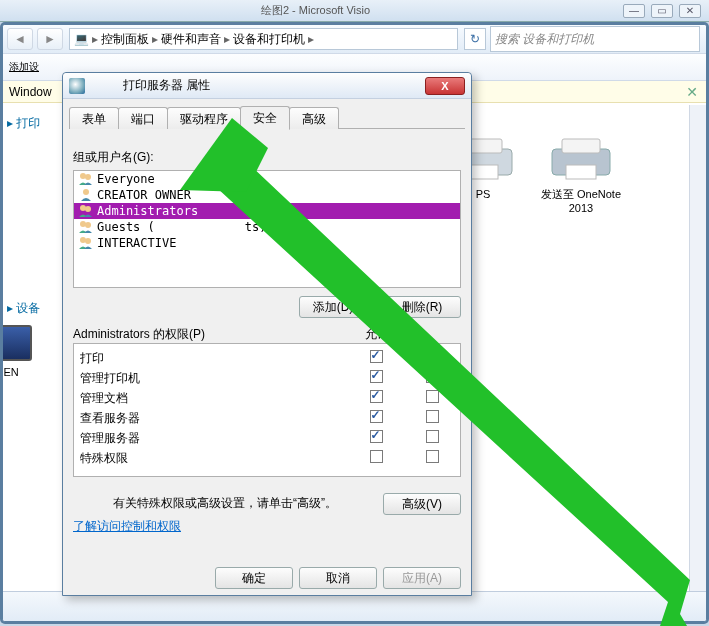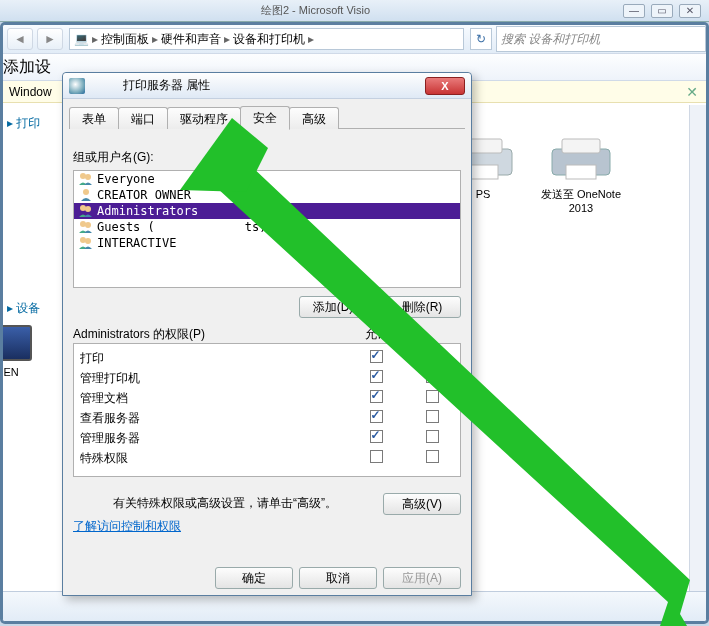--- a/index.html
+++ b/index.html
@@ -12,23 +12,23 @@
   .winbtn-icon { width: 22px; height: 14px; border: 1px solid #9ab; background: #eef4fa; border-radius: 2px; display: flex; align-items: center; justify-content: center; font-size: 10px; color: #556; }
   
   
   .explorer { position: absolute; left: 2px; top: 24px; right: 2px; height: 598px; border: 1px solid #5a7ea0; background: #fff; box-shadow: 0 0 0 2px #5a7ea0; border-radius: 3px; overflow: hidden; }
   .explorer-top { height: 28px; background: linear-gradient(#f7fbff,#e2ecf7); display: flex; align-items: center; }
   .nav-btn { width: 26px; height: 22px; border: 1px solid #cfd8e4; margin-left: 4px; border-radius: 3px; background: linear-gradient(#fff,#e8f0f8); display: flex; justify-content: center; align-items: center; color: #888; }
   .breadcrumb { flex: 1; height: 22px; margin: 0 6px; border: 1px solid #b8c8d8; background: #fff; display: flex; align-items: center; padding: 0 4px; }
   .crumb { display: flex; align-items: center; font-size: 12px; }
   .crumb .sep { margin: 0 3px; color: #666; }
   .reload { width: 22px; height: 22px; border: 1px solid #b8c8d8; display:flex; align-items:center; justify-content:center; color:#3a6ea5; margin-right:4px; background:#fff;}
-  .search { width: 210px; height: 26px; border: 1px solid #b8c8d8; background: #fff; display: flex; align-items: center; padding: 1px 4px; color:#888; font-style: italic;}
-  
-  .add-bar { height: 28px; background: linear-gradient(#fdfeff,#eef3fa); border-top: 1px solid #d0dae8; border-bottom: 1px solid #d0dae8; display: flex; align-items: center; padding-left: 0; font-size:16px; }
+  .search { width: 210px; height: 26px; margin-right: 6px; border: 1px solid #b8c8d8; background: #fff; display: flex; align-items: center; padding: 1px 4px; color:#888; font-style: italic;}
+  
+  .add-bar { height: 28px; background: linear-gradient(#fdfeff,#eef3fa); border-top: 1px solid #d0dae8; border-bottom: 1px solid #d0dae8; display: flex; align-items: center; padding-left: 6px; font-size:10px;text-decoration:underline; }
   
   .info-bar { height: 22px; background: #fffde8; border-bottom: 1px solid #e8e0b0; padding-left: 6px; display: flex; align-items: center; }
   .info-bar .close { margin-left: auto; margin-right: 8px; color:#6a8; font-size:14px; }
   
   .explorer-body { position: absolute; top: 80px; bottom: 30px; left: 0; right: 0; background: #fff; }
   .section-label { position: absolute; left: 4px; font-size: 12px; color: #0369a1; }
   .printer-icon { position: absolute; text-align: center; width: 100px; font-size: 11px; }
   .printer-icon .pic { width: 70px; height: 48px; margin: 0 auto 4px; }
   .printer-icon .lbl { line-height: 1.3; }
   
@@ -45,21 +45,21 @@
   
   .tabstrip { height: 24px; margin: 6px 6px 12px 6px; border-bottom: 1px solid #b0b0b0; display: flex; }
   .tab { padding: 3px 12px 0; border: 1px solid #b0b0b0; border-bottom: none; background: linear-gradient(#fdfdfd,#ececec); margin-right: -1px; border-radius: 3px 3px 0 0; font-size: 12px; height: 22px; position: relative; top: 2px; }
   .tab.active { background: #f0f0f0; height: 24px; top: 1px; z-index: 2; border-bottom: 1px solid #f0f0f0; }
   
   .dlg-body { padding: 6px 10px 0 10px; }
   .group-label { font-size: 12px; margin: 2px 0 4px 0; }
   .listbox { height: 118px; border: 1px solid #b0b0b0; background: #fff; overflow: hidden; font-family: SimSun, monospace; font-size: 12px; }
   .listrow { display: flex; align-items: center; height: 16px; padding-left: 4px; }
   .listrow .uicon { width: 16px; height: 14px; margin-right: 3px; display:inline-block; }
-  .listrow.sel { background: #4c1d95; color: #fff; }
+  .listrow.sel { background: #a21caf; color: #fff; }
   .uicon svg { width: 16px; height: 14px; }
   
   .btn-row { display: flex; justify-content: flex-end; margin: 8px 0; gap: 6px; }
   .btn { min-width: 78px; height: 22px; border: 1px solid #9aa; background: linear-gradient(#fdfdfd,#e4e4e4); border-radius: 3px; font-size: 12px; display: flex; align-items: center; justify-content: center; padding: 0 6px;}
   .btn.disabled { color: #999; }
   
   .perm-label { font-size: 12px; }
   .perm-head { display: flex; margin-top: 4px; }
   .perm-head .pname { flex: 1; }
   .perm-head .pcol { width: 56px; text-align: center; }

